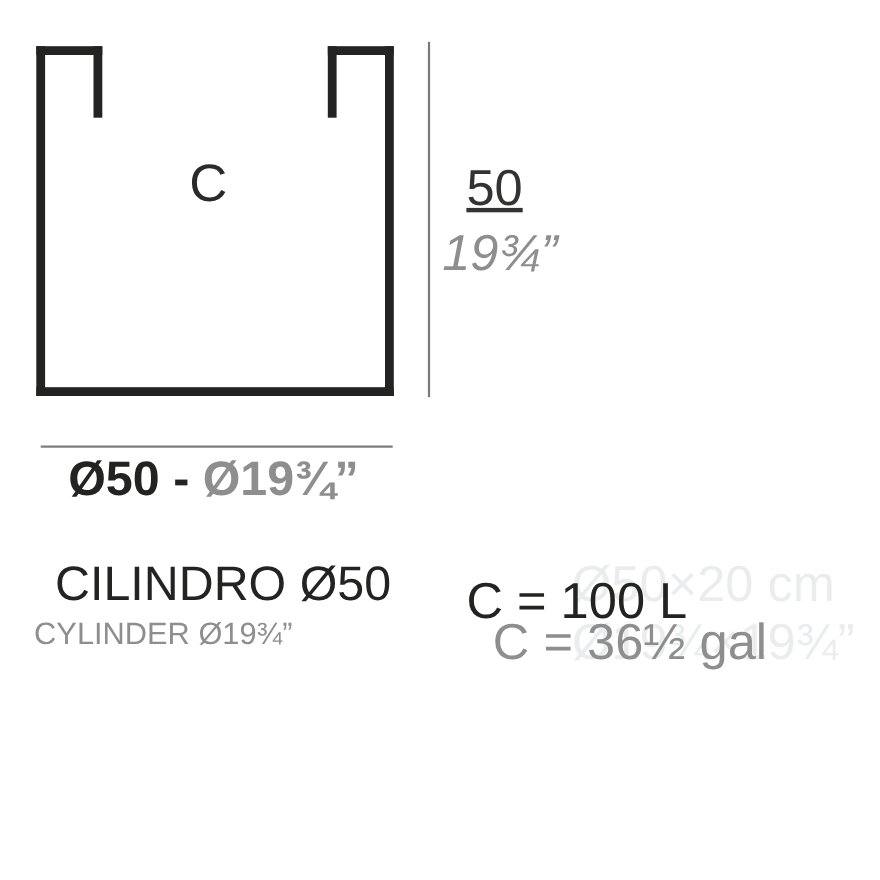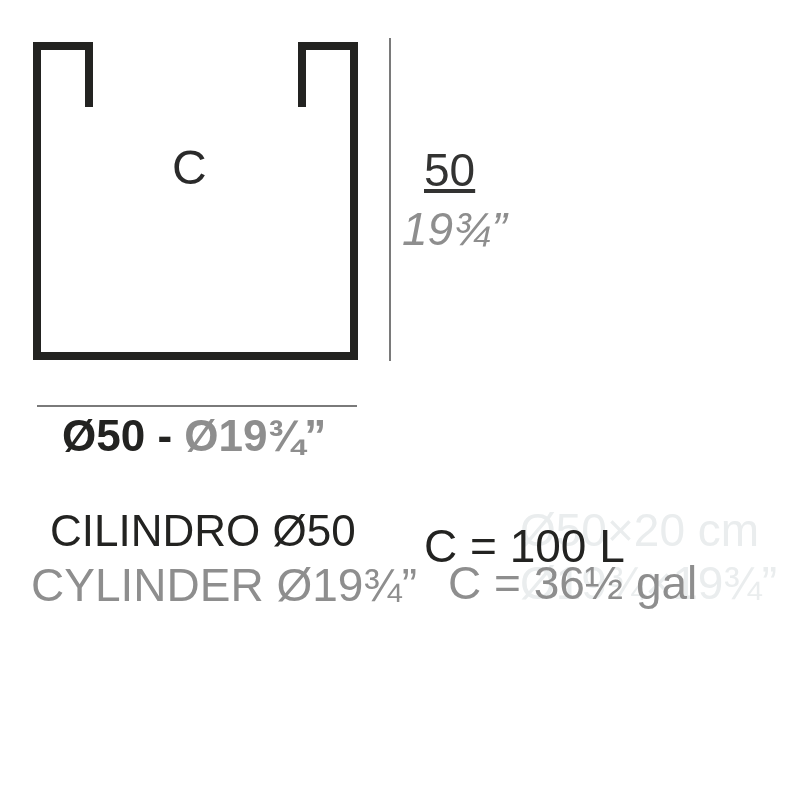--- a/index.html
+++ b/index.html
@@ -54,21 +54,21 @@
     left: 62px; top: 414px;
     font-size: 44px; line-height: 1; color: var(--ink);
     white-space: pre;
     font-weight: bold;
   }
   .diam-label .in-part { color: var(--gray); }
 
   
   .spec { position: absolute; line-height: 1; white-space: pre; z-index: 1; }
   .name-es  { left: 31px;  top: 509px; font-size: 44px; color: var(--ink); margin-left: 19px; }
-  .name-en  { left: 31px;  top: 562px; font-size: 46px; color: var(--gray); }
+  .name-en  { left: 31px;  top: 562px; font-size: 28px; color: var(--gray); }
   .cap-l    { left: 424px; top: 507px; font-size: 46px; color: var(--ink); margin-top: 16px; }
   .cap-gal  { left: 448px; top: 560px; font-size: 46px; color: var(--gray); }
 
   .ghost {
     position: absolute; line-height: 1; white-space: pre; z-index: 0;
     color: var(--ghost); font-size: 46px;
   }
   .ghost-cm { left: 520px; top: 507px; }
   .ghost-in { left: 520px; top: 560px; }
 </style>

